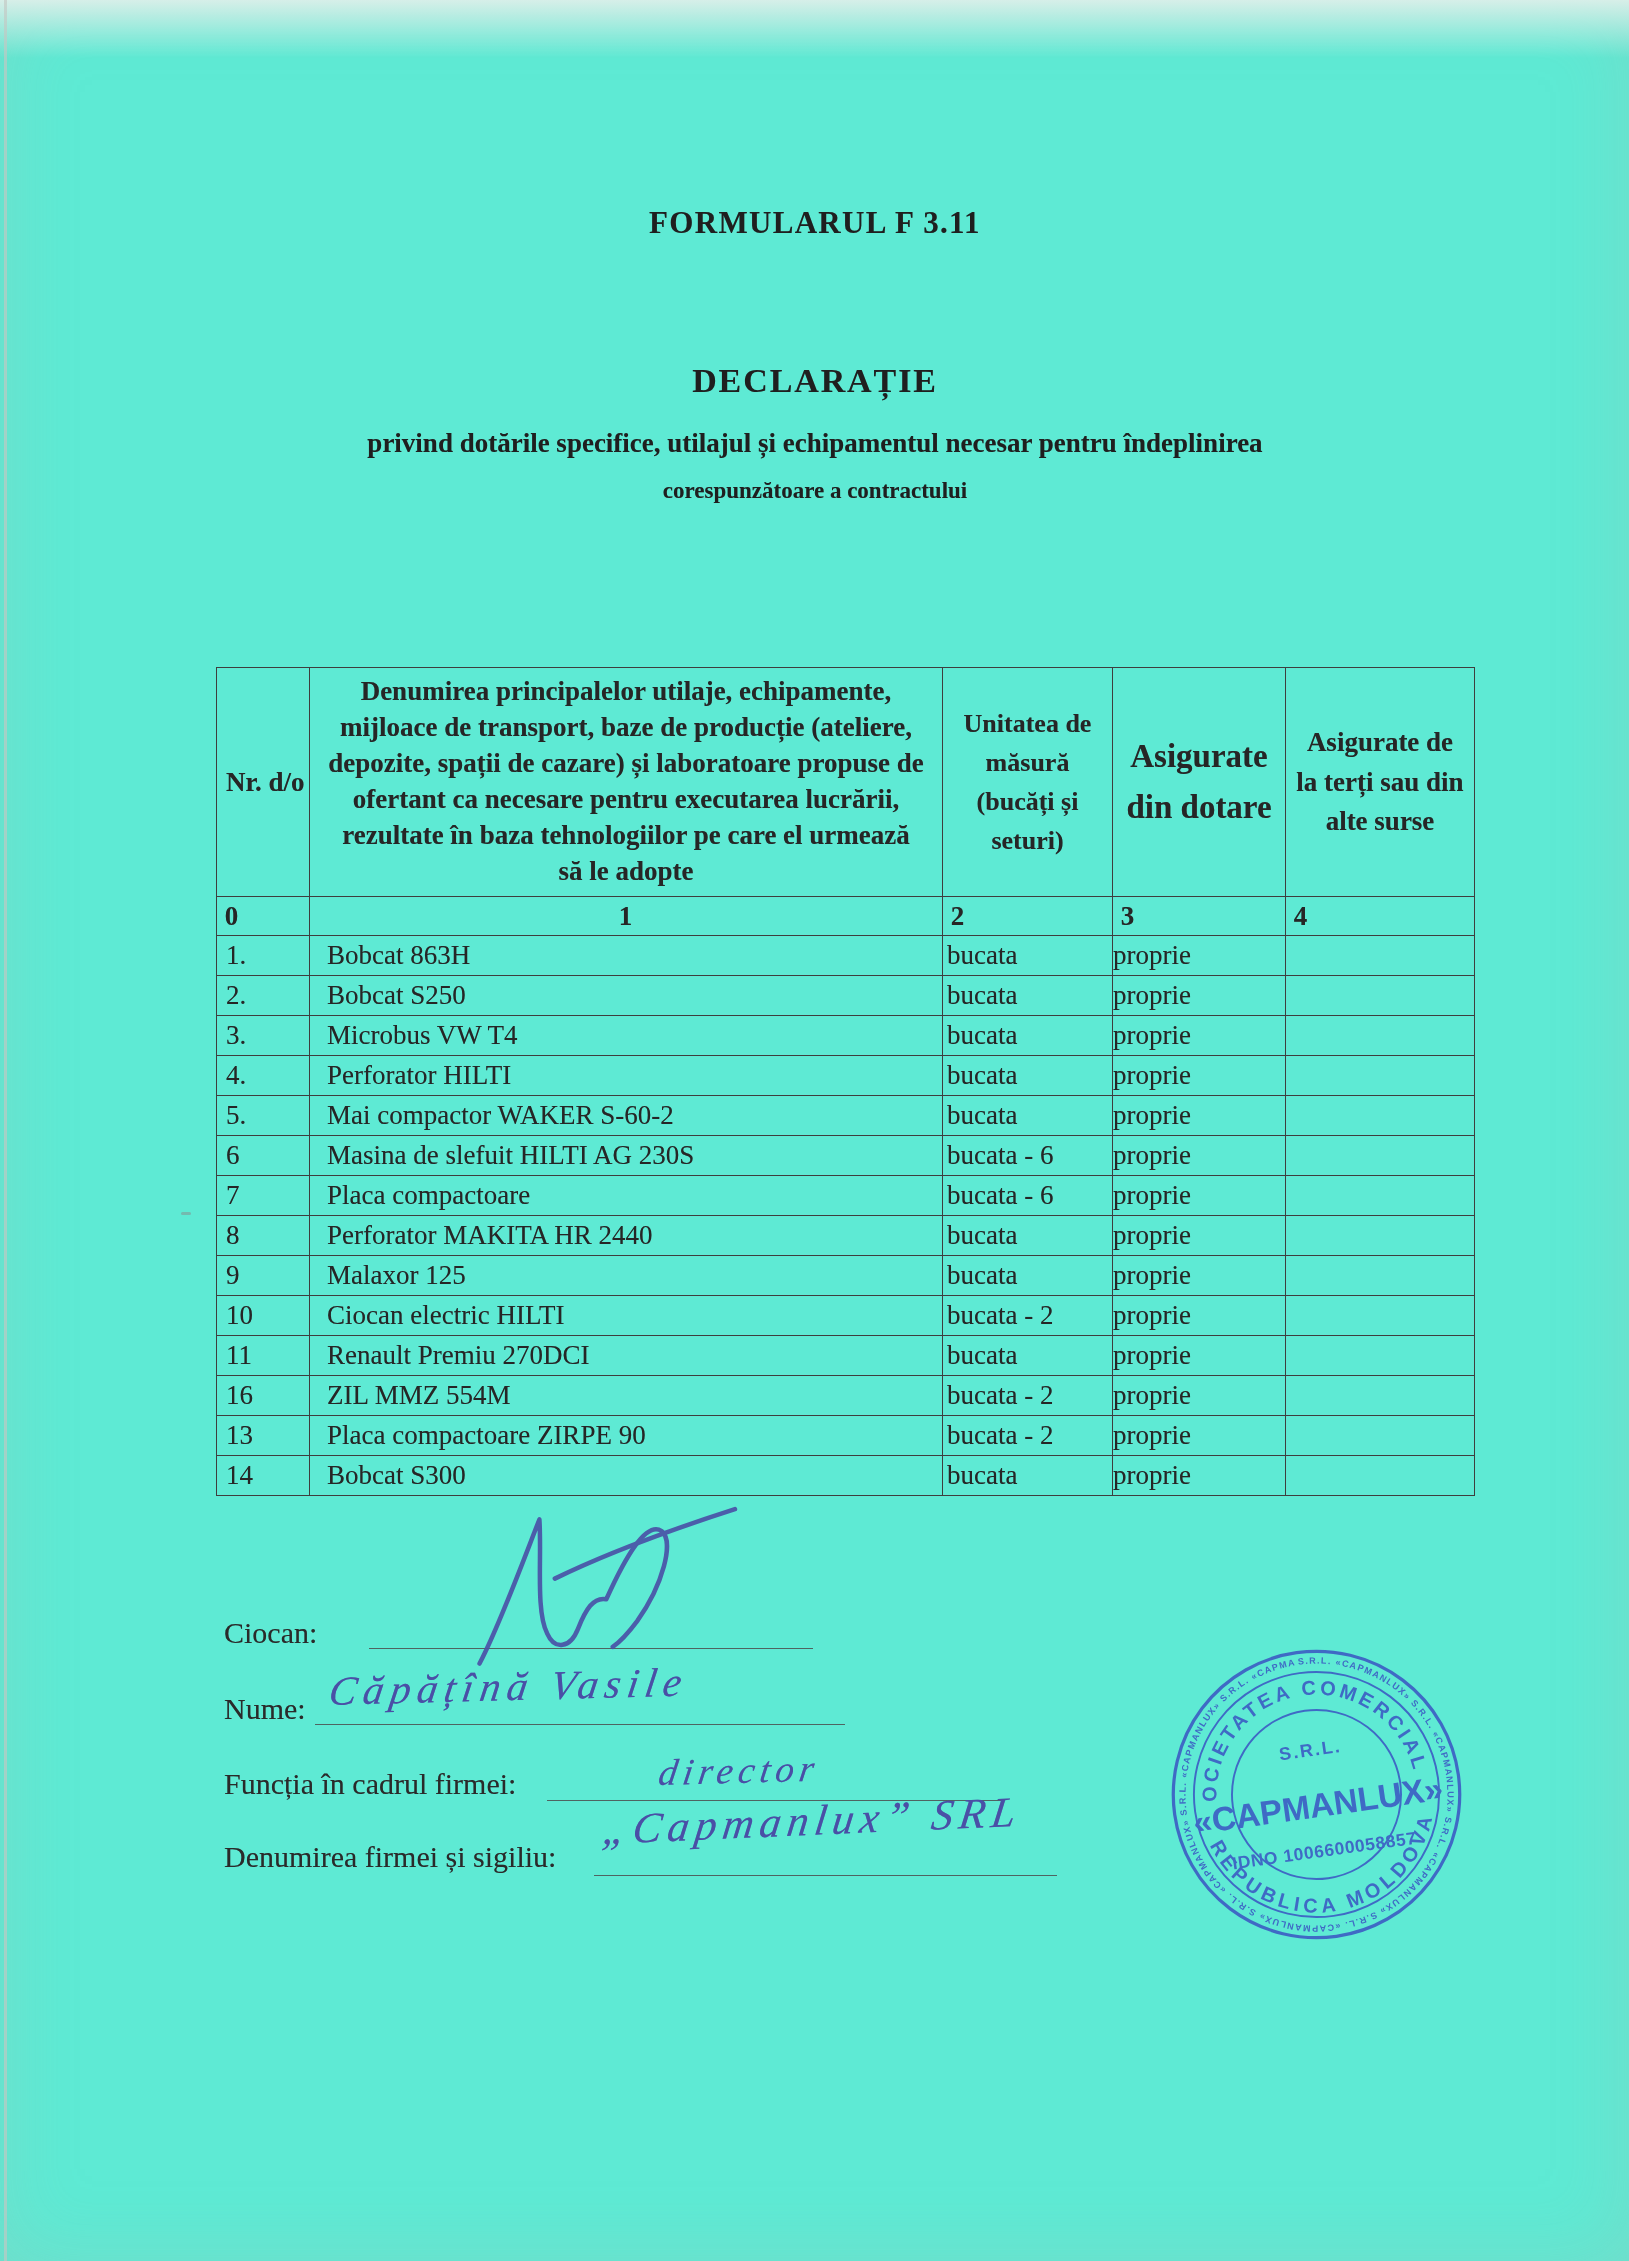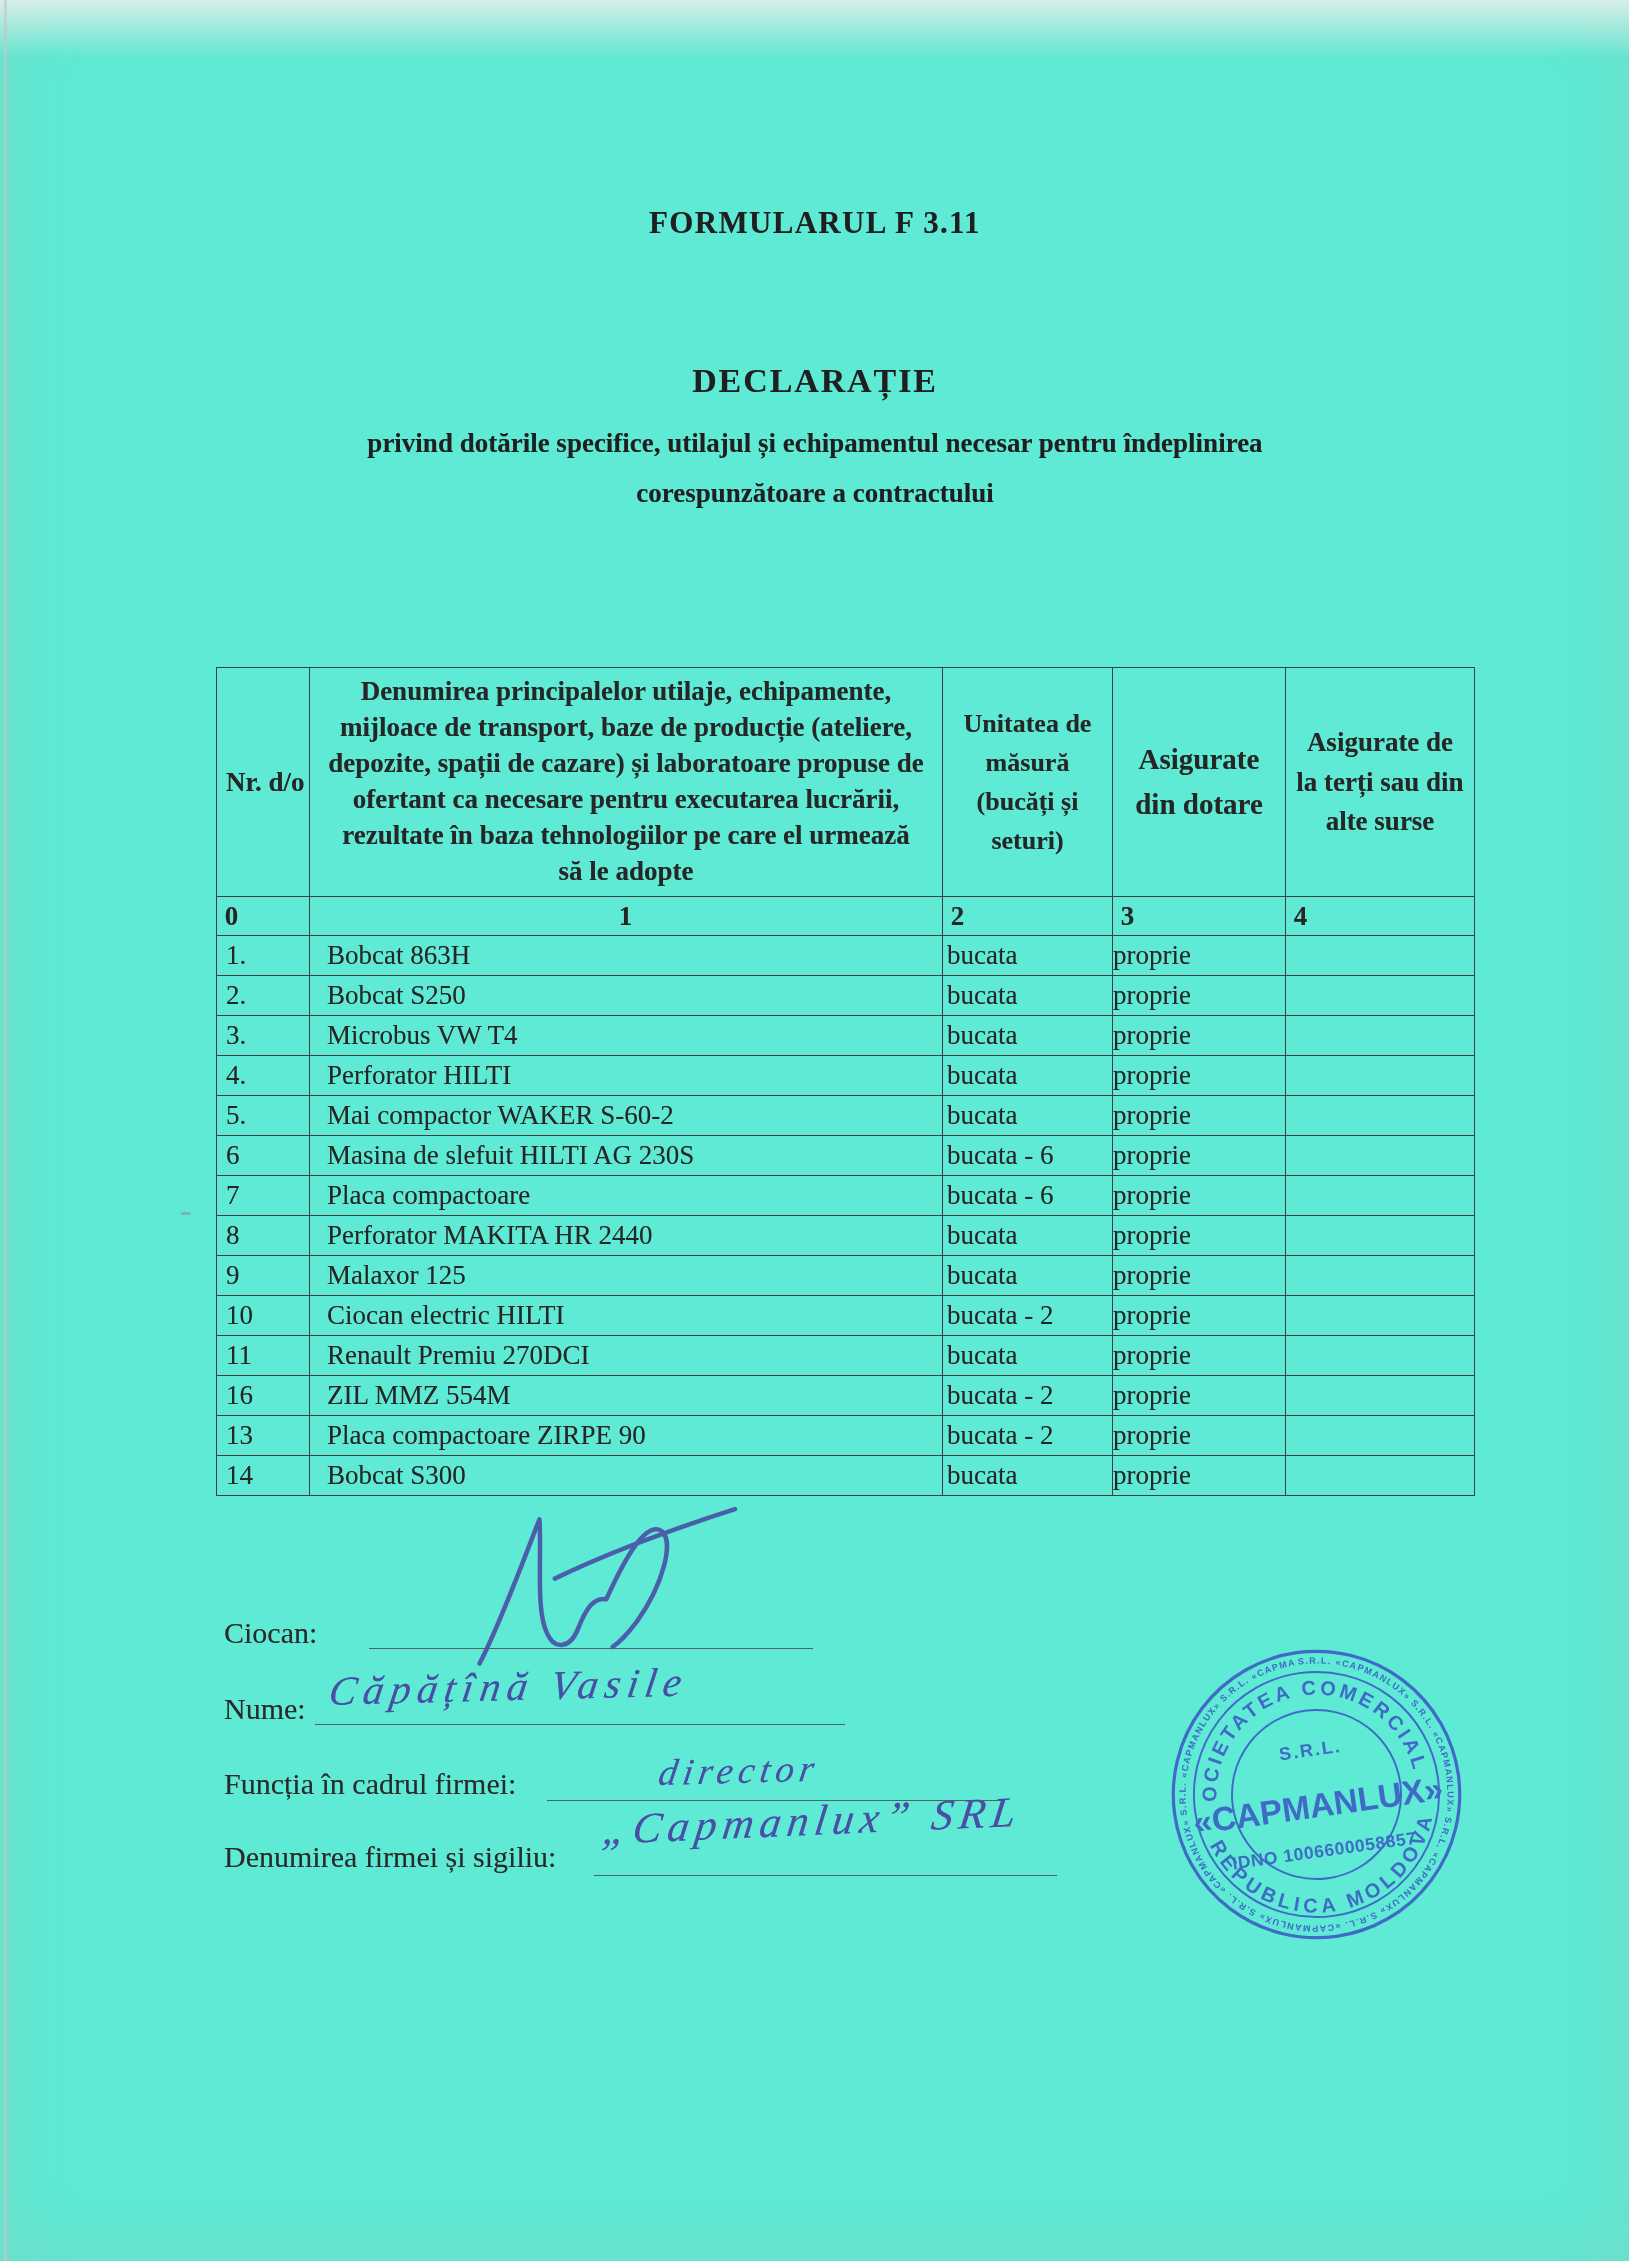--- a/index.html
+++ b/index.html
@@ -12,36 +12,36 @@
     background:#c3c8c3;opacity:.65;}
   .scan-top{position:absolute;left:0;top:0;width:100%;height:58px;
     background:linear-gradient(#f2f2ef,rgba(255,255,255,0));opacity:.8;}
   .stray-mark{position:absolute;left:181px;top:1212px;width:10.3px;height:3.2px;
     background:#8a8a8a;opacity:.5;border-radius:1.9px;}
 
   .centered{position:absolute;left:0;width:100%;text-align:center;font-weight:bold;}
   .form-number{top:205px;font-size:31px;letter-spacing:1.3px;}
   .doc-title{top:362px;font-size:34px;letter-spacing:1.9px;}
   .doc-sub1{top:428px;font-size:27px;}
-  .doc-sub2{top:478px;font-size:27px;}
+  .doc-sub2{top:478px;font-size:23px;}
   .centered, .equip-table, .sig-label{text-shadow:0 0 0.6px rgba(50,50,50,.35);}
 
   .equip-table{
     position:absolute;left:216px;top:667px;width:1259px;
     border-collapse:collapse;table-layout:fixed;font-size:27px;color:#262626;
   }
   .equip-table th,.equip-table td{
     border:1.3px solid #3e3e3e;overflow:hidden;
     box-shadow:0 1px 0 rgba(60,60,60,.28);
   }
   .equip-table thead th{font-weight:bold;vertical-align:middle;}
   th.h-nr{ text-align:left;padding:0 0 0 9px;font-size:27px;line-height:1.5;}
   th.h-den{text-align:center;padding:6.4px 17px;font-size:27px;line-height:1.33;}
   th.h-unit{text-align:center;padding:5.2px 9px;font-size:26px;line-height:1.5;}
-  th.h-dot{text-align:center;padding:5.2px 6.4px;font-size:29px;line-height:1.55;}
+  th.h-dot{text-align:center;padding:5.2px 6.4px;font-size:33px;line-height:1.55;}
   th.h-ter{text-align:center;padding:5.2px 7.7px;font-size:27px;line-height:1.45;}
   .idx-row th{font-weight:normal;height:36px;text-align:left;
     padding-left:7.7px;font-size:27px;}
   .idx-row th.idx-den{text-align:center;padding-left:0;}
   .equip-table tbody td{height:37px;vertical-align:middle;white-space:nowrap;}
   td.c-nr{padding-left:9px;}
   td.c-den{padding-left:17px;}
   td.c-unit{padding-left:4px;}
   td.c-dot{padding-left:0;}
 

